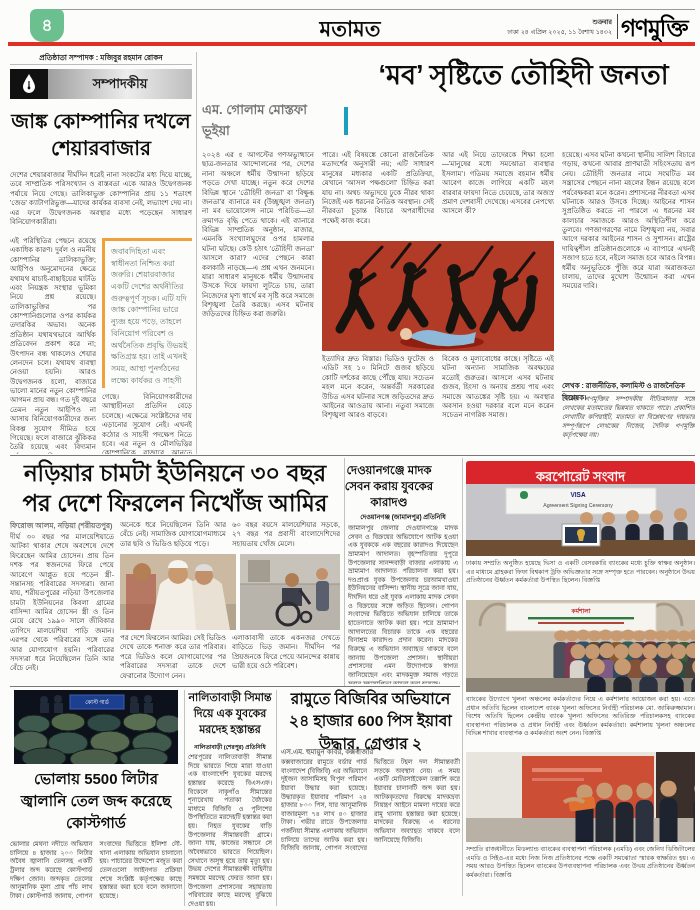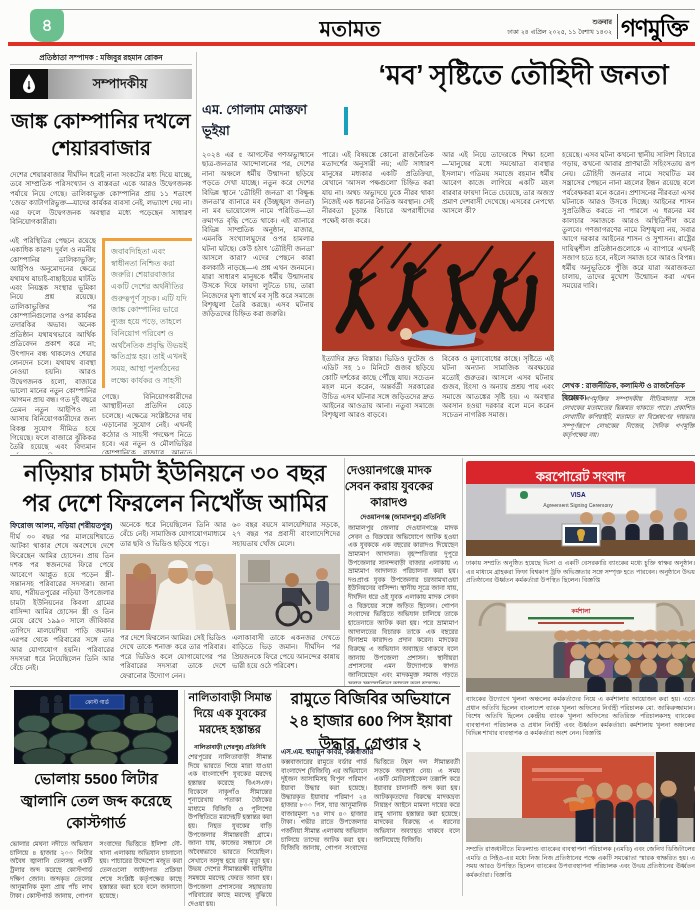--- a/index.html
+++ b/index.html
@@ -2,21 +2,21 @@
 <html><head>
 <meta charset="utf-8">
 <style>
   html,body{margin:0;padding:0;background:#e9e9e6;}
   #page{position:relative;width:700px;height:910px;background:#fcfcfa;margin:0 auto;
         font-family:"Liberation Sans",sans-serif;color:#1a1a1a;overflow:hidden;}
   .abs{position:absolute;}
   .bt{font-size:7px;line-height:1.34;text-align:justify;color:#2b2b2b;}
   .bt-s{font-size:6.4px;line-height:1.35;text-align:justify;color:#2e2e2e;}
   .hl{font-weight:bold;color:#0d0d0d;text-align:center;}
-  .byl{font-weight:bold;color:#0f172a;}
+  .byl{font-weight:bold;color:#737373;}
   .rule-h{background:#9a9a9a;height:1px;}
   .rule-v{background:#c2c2c2;width:1px;}
   .cap{font-size:6.2px;line-height:1.38;text-align:justify;color:#333;}
   .two-col{column-count:2;column-gap:7px;}
   svg{display:block;}
 </style>
 </head>
 <body>
 
 <div id="page">

